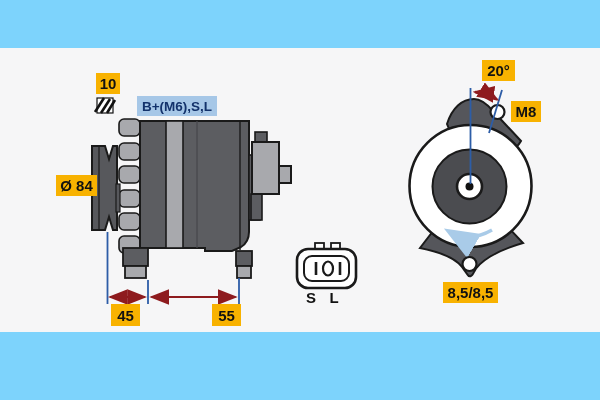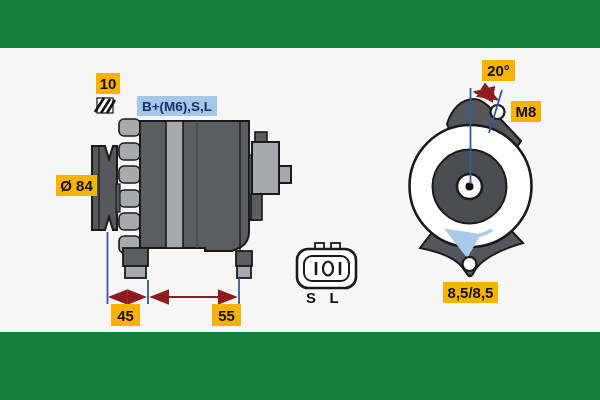--- a/index.html
+++ b/index.html
@@ -1,16 +1,16 @@
 <!DOCTYPE html>
 <html><head>
 <meta charset="utf-8">
 <style>
   html,body{margin:0;padding:0;background:#fff;}
-  .stage{position:relative;width:600px;height:400px;background:#15803d;overflow:hidden;
+  .stage{position:relative;width:600px;height:400px;background:#7dd3fc;overflow:hidden;
          font-family:"Liberation Sans",sans-serif;text-align:right;}
   svg{display:block;}
   .lbl-text{font-family:"Liberation Sans",sans-serif;font-weight:bold;font-size:15px;fill:#111;}
   .callout-text{font-family:"Liberation Sans",sans-serif;font-weight:bold;font-size:13.5px;fill:#13326B;}
   .pin-text{font-family:"Liberation Sans",sans-serif;font-weight:bold;font-size:15px;fill:#111;}
 </style>
 </head>
 <body>
 
 <div class="stage">

